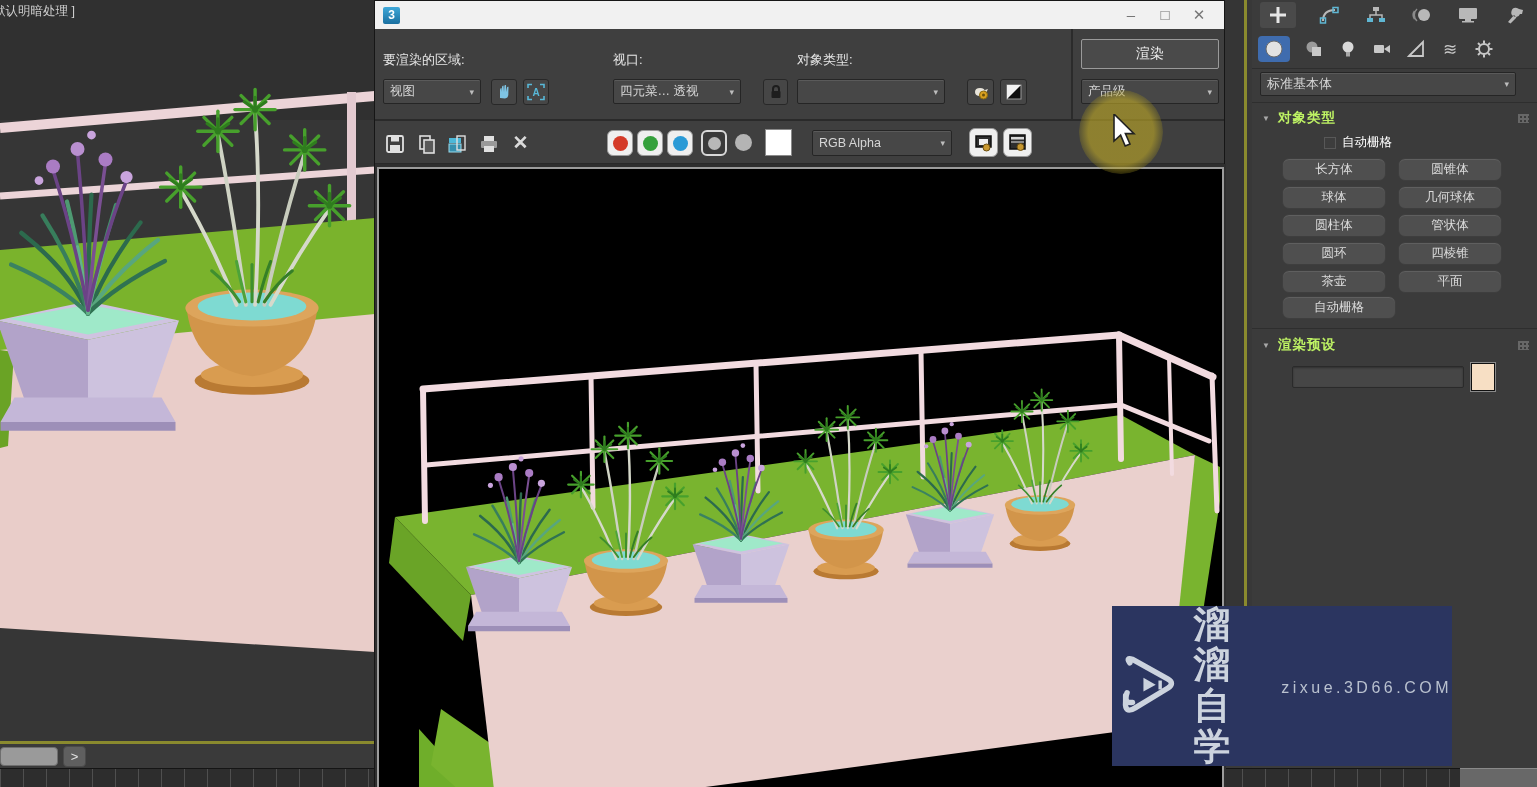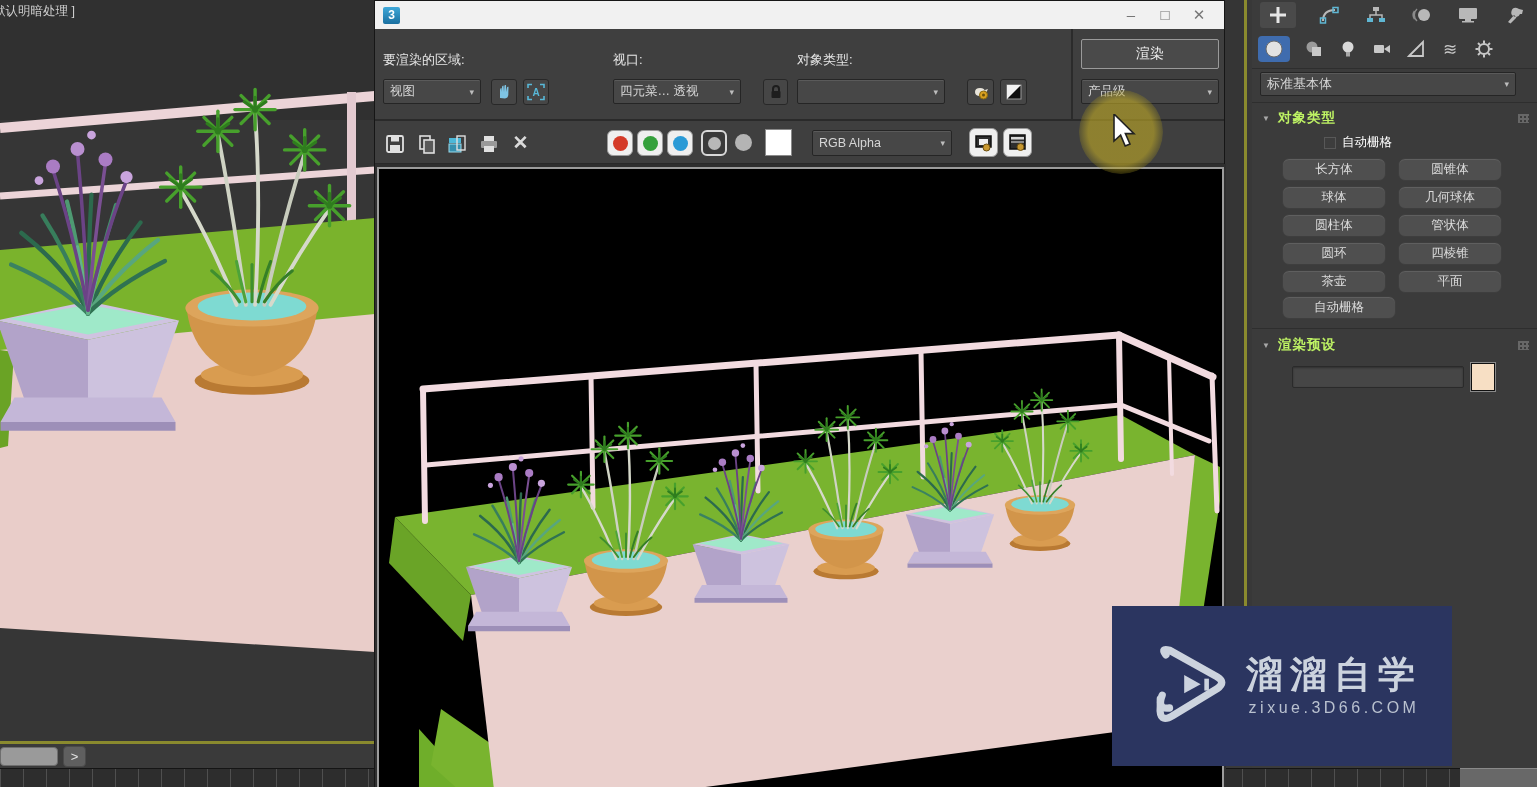--- a/index.html
+++ b/index.html
@@ -61,21 +61,21 @@
   #autogrid-label{color:#ffffff;font-size:12.5px;}
   #objgrid{left:30px;top:158px;width:224px;display:grid;grid-template-columns:104px 104px;column-gap:12px;row-gap:5px;}
   .ot-btn{height:23px;background:#4f4f4f;border:1px solid #3e3e3e;box-shadow:inset 0 1px 0 #5f5f5f;border-radius:7px;
     color:#dcdcdc;font-size:12.5px;display:flex;align-items:center;justify-content:center;padding:0;}
   #textplus-btn{left:30px;top:296px;width:114px;height:23px;position:absolute;}
   #name-field{left:40px;top:366px;width:172px;height:22px;background:#464646;border:1px solid #2a2a2a;box-shadow:inset 0 1px 2px #303030;border-radius:2px;color:#ddd;font-size:12px;padding:0 5px;}
   #color-swatch{left:219px;top:363px;width:24px;height:28px;background:#f7dfc4;border:1px solid #101010;outline:1px solid #8a8a8a;}
 
   
   #watermark{left:1112px;top:606px;width:340px;height:160px;background:#2b3560;z-index:20;display:flex;align-items:center;justify-content:center;gap:16px;}
-  #wm-text{display:flex;flex-direction:column;align-items:center;}
+  #wm-text{display:flex;flex-direction:row;align-items:center;}
   #wm-title{color:#ccd3de;font-size:37px;font-weight:bold;letter-spacing:7px;line-height:1.1;}
   #wm-site{color:#b9c1cf;font-size:16px;letter-spacing:3.5px;margin-top:4px;}
 
   
   #cursor-glow{left:1079px;top:90px;width:84px;height:84px;border-radius:50%;z-index:30;
     background:radial-gradient(circle,rgba(190,168,38,.62) 0 55%,rgba(150,135,30,.30) 70%,rgba(0,0,0,0) 72%);}
   #cursor{left:1112px;top:114px;z-index:40;}
 </style>
 </head>
 <body>

